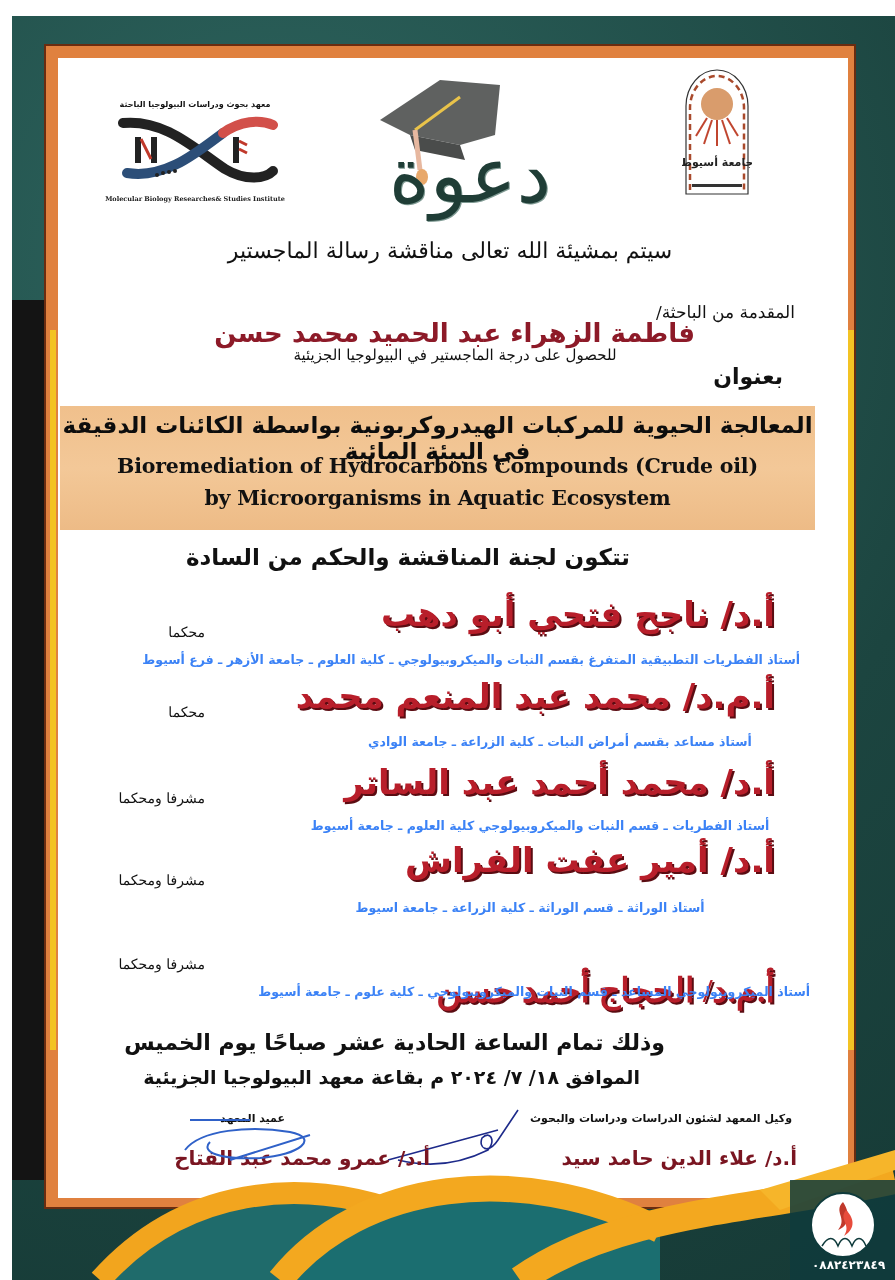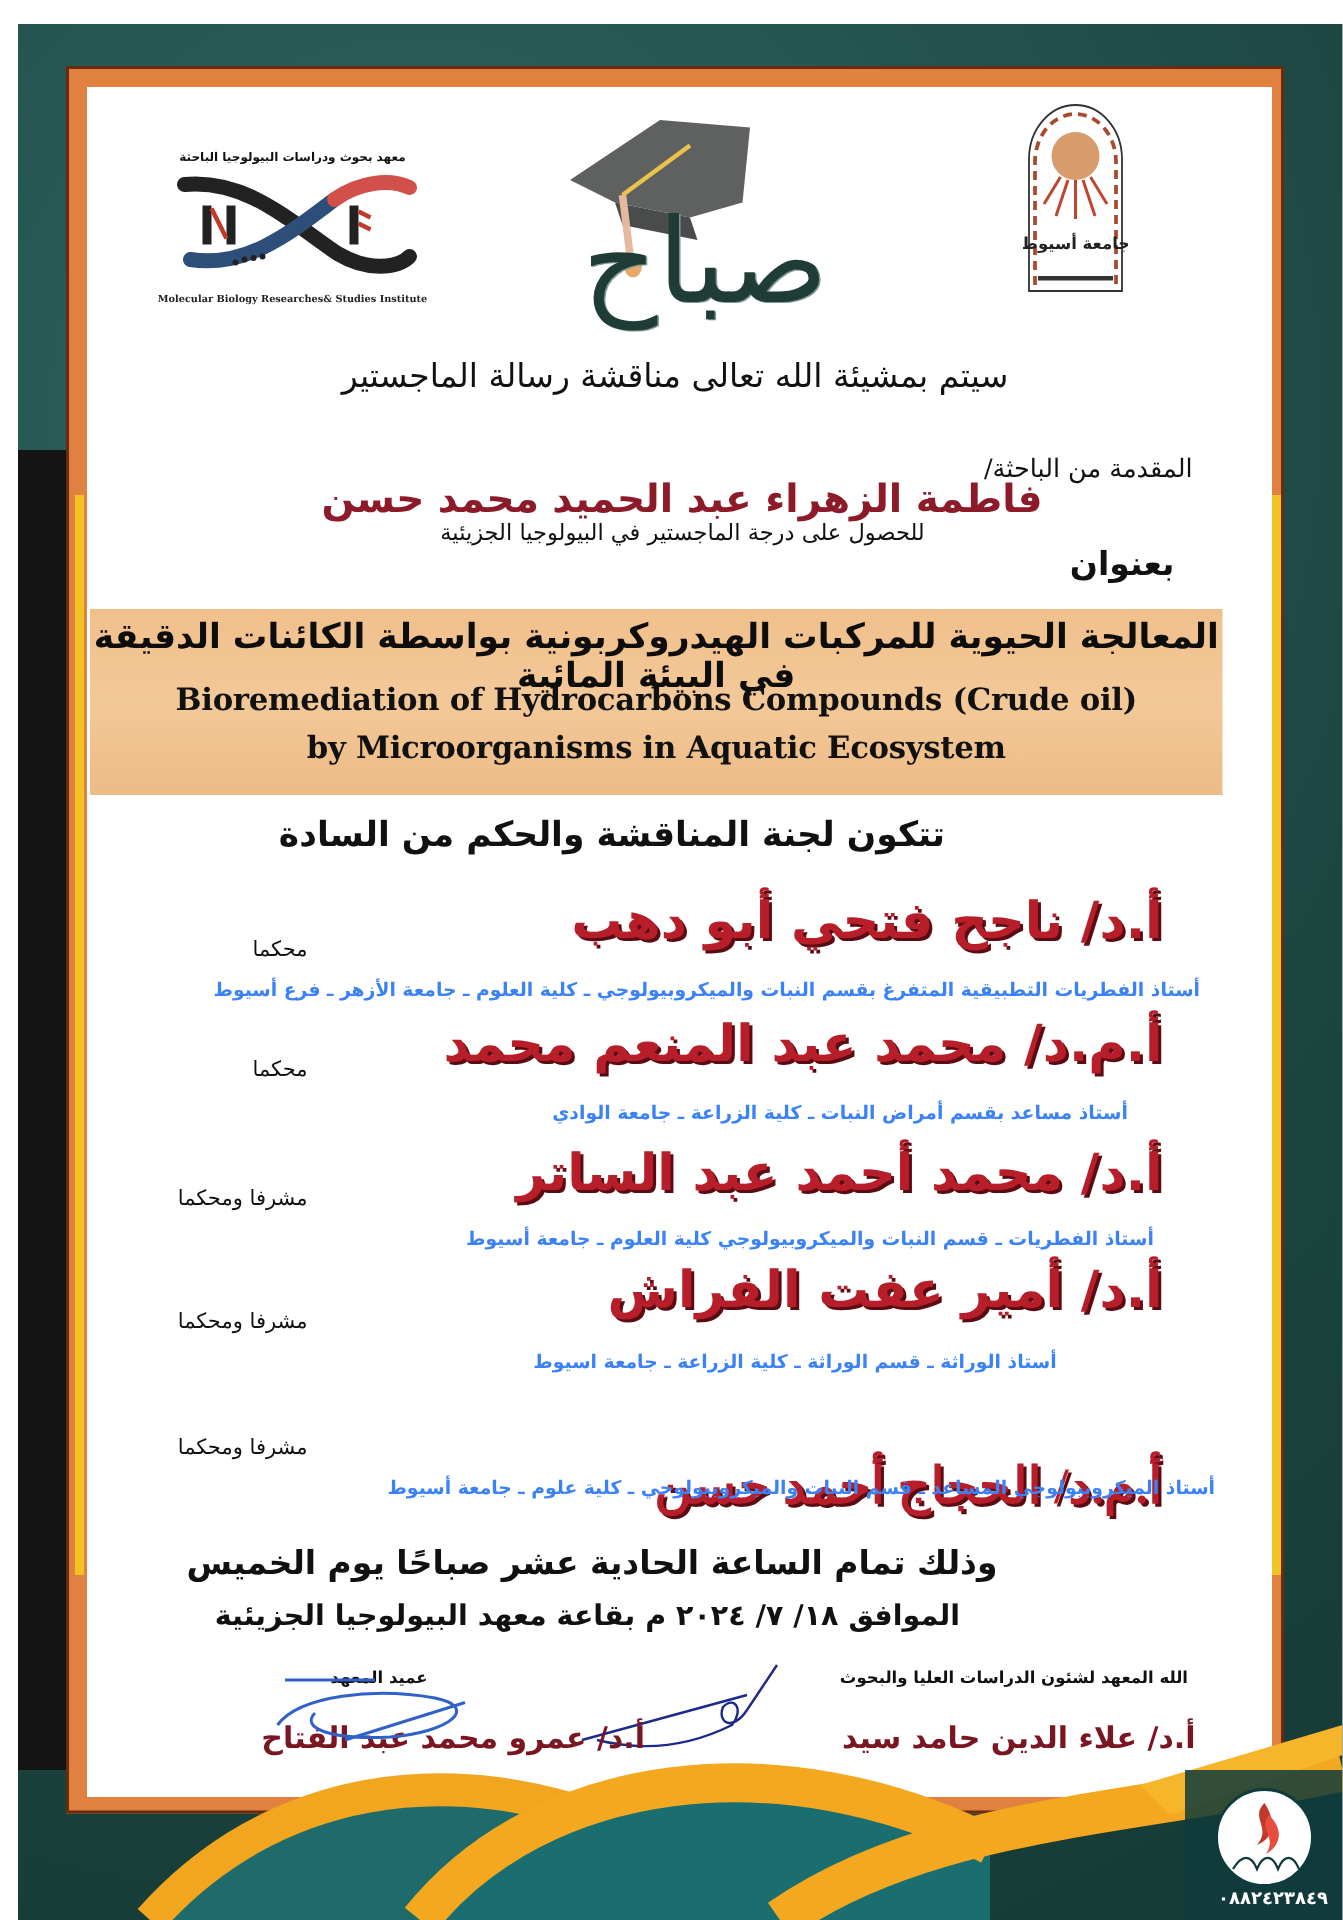--- a/index.html
+++ b/index.html
@@ -74,21 +74,21 @@
 </div>
 
 <svg class="cap" viewBox="0 0 140 110">
   <polygon points="10,45 70,5 130,10 125,60 90,70 40,60" fill="#5f6160"></polygon>
   <polygon points="40,60 90,70 95,85 45,75" fill="#4a4c4b"></polygon>
   <line x1="45" y1="55" x2="90" y2="22" stroke="#e9c34a" stroke-width="3"></line>
   <line x1="45" y1="55" x2="50" y2="95" stroke="#e7b8a0" stroke-width="5"></line>
   <ellipse cx="52" cy="102" rx="6" ry="8" fill="#e8a86a"></ellipse>
 </svg>
 
-<div class="daawa">صباح</div>
+<div class="daawa">دعوة</div>
 
 <svg class="logo-right" viewBox="0 0 70 130">
   <path d="M4 128 L4 40 A31 36 0 0 1 66 40 L66 128 Z" fill="#fff" stroke="#333" stroke-width="1.2"></path>
   <path d="M8 124 L8 42 A27 32 0 0 1 62 42 L62 124" fill="none" stroke="#a94a2c" stroke-width="2.5" stroke-dasharray="6 4"></path>
   <circle cx="35" cy="38" r="16" fill="#d99c6c"></circle>
   <g stroke="#c0452f" stroke-width="2">
     <line x1="35" y1="54" x2="35" y2="80"></line>
       <line x1="30" y1="54" x2="22" y2="78"></line>
       <line x1="40" y1="54" x2="48" y2="78"></line>
     <line x1="25" y1="52" x2="14" y2="70"></line>
@@ -128,21 +128,21 @@
 <div class="member-role" style="right:690px;top:872px;">مشرفا ومحكما</div>
 <div class="member-affil" style="left:330px;width:400px;top:900px;">أستاذ الوراثة ـ قسم الوراثة ـ كلية الزراعة ـ جامعة اسيوط</div>
 
 <div class="member-name" style="top:970px;font-family:Liberation Serif, serif;">أ.م.د/ الحجاج أحمد حسن</div>
 <div class="member-role" style="right:690px;top:956px;">مشرفا ومحكما</div>
 <div class="member-affil" style="left:270px;width:540px;top:984px;">أستاذ الميكروبيولوجي المساعد ـ قسم النبات والميكروبيولوجي ـ كلية علوم ـ جامعة أسيوط</div>
 
 <div class="line time1">وذلك تمام الساعة الحادية عشر صباحًا يوم الخميس</div>
 <div class="line time2">الموافق ١٨/ ٧/ ٢٠٢٤ م بقاعة معهد البيولوجيا الجزيئية</div>
 
-<div class="sig-title" style="right:103px;top:1112px;">الله المعهد لشئون الدراسات العليا والبحوث</div>
+<div class="sig-title" style="right:103px;top:1112px;">وكيل المعهد لشئون الدراسات ودراسات والبحوث</div>
 <div class="sig-name" style="right:98px;top:1146px;">أ.د/ علاء الدين حامد سيد</div>
 <svg class="sigstroke" style="left:378px;top:1100px;" width="150" height="80">
   <path d="M10 60 L120 30 M20 60 C 60 70, 90 60, 110 50 C 118 40, 112 30, 104 38 C 100 48, 110 55, 120 40 L140 10" stroke="#1d2a8a" stroke-width="1.6" fill="none"></path>
 </svg>
 <div class="sig-title" style="right:610px;top:1112px;">عميد المعهد</div>
 <div class="sig-name" style="right:465px;top:1146px;">أ.د/ عمرو محمد عبد الفتاح</div>
 <svg class="sigstroke" style="left:170px;top:1110px;" width="160" height="70">
   <path d="M15 40 C 30 20, 80 15, 120 22 C 150 28, 130 45, 90 48 C 50 50, 30 42, 40 32 M20 10 L80 10 M60 50 L140 25" stroke="#2f61c8" stroke-width="2" fill="none"></path>
 </svg>
 

